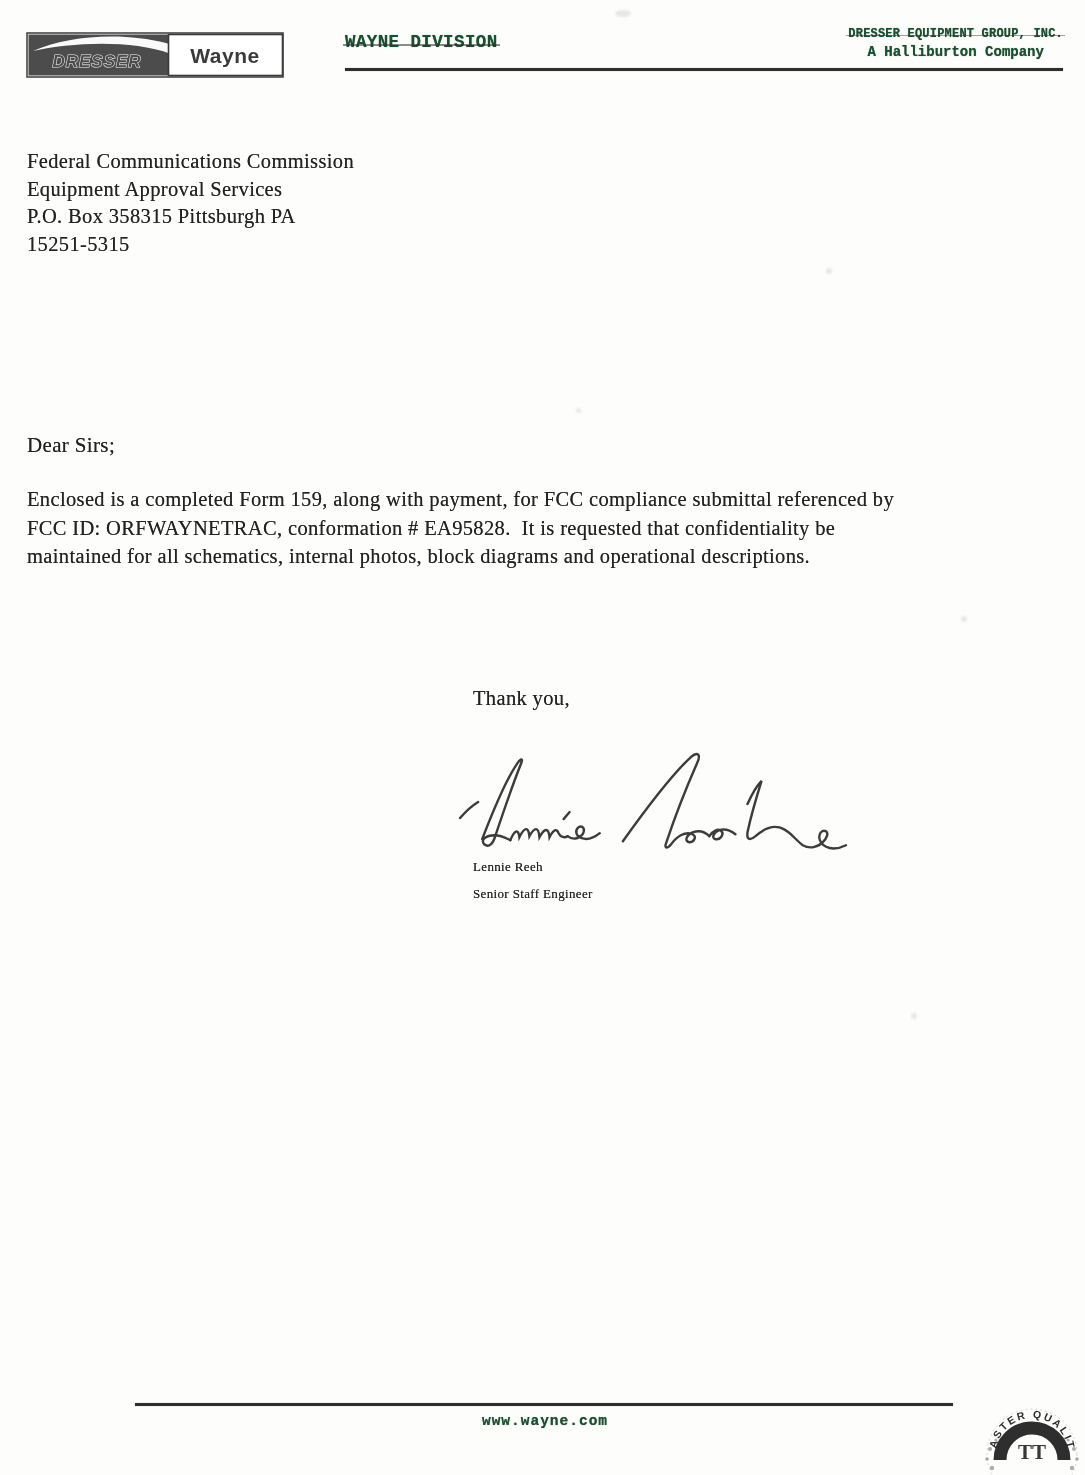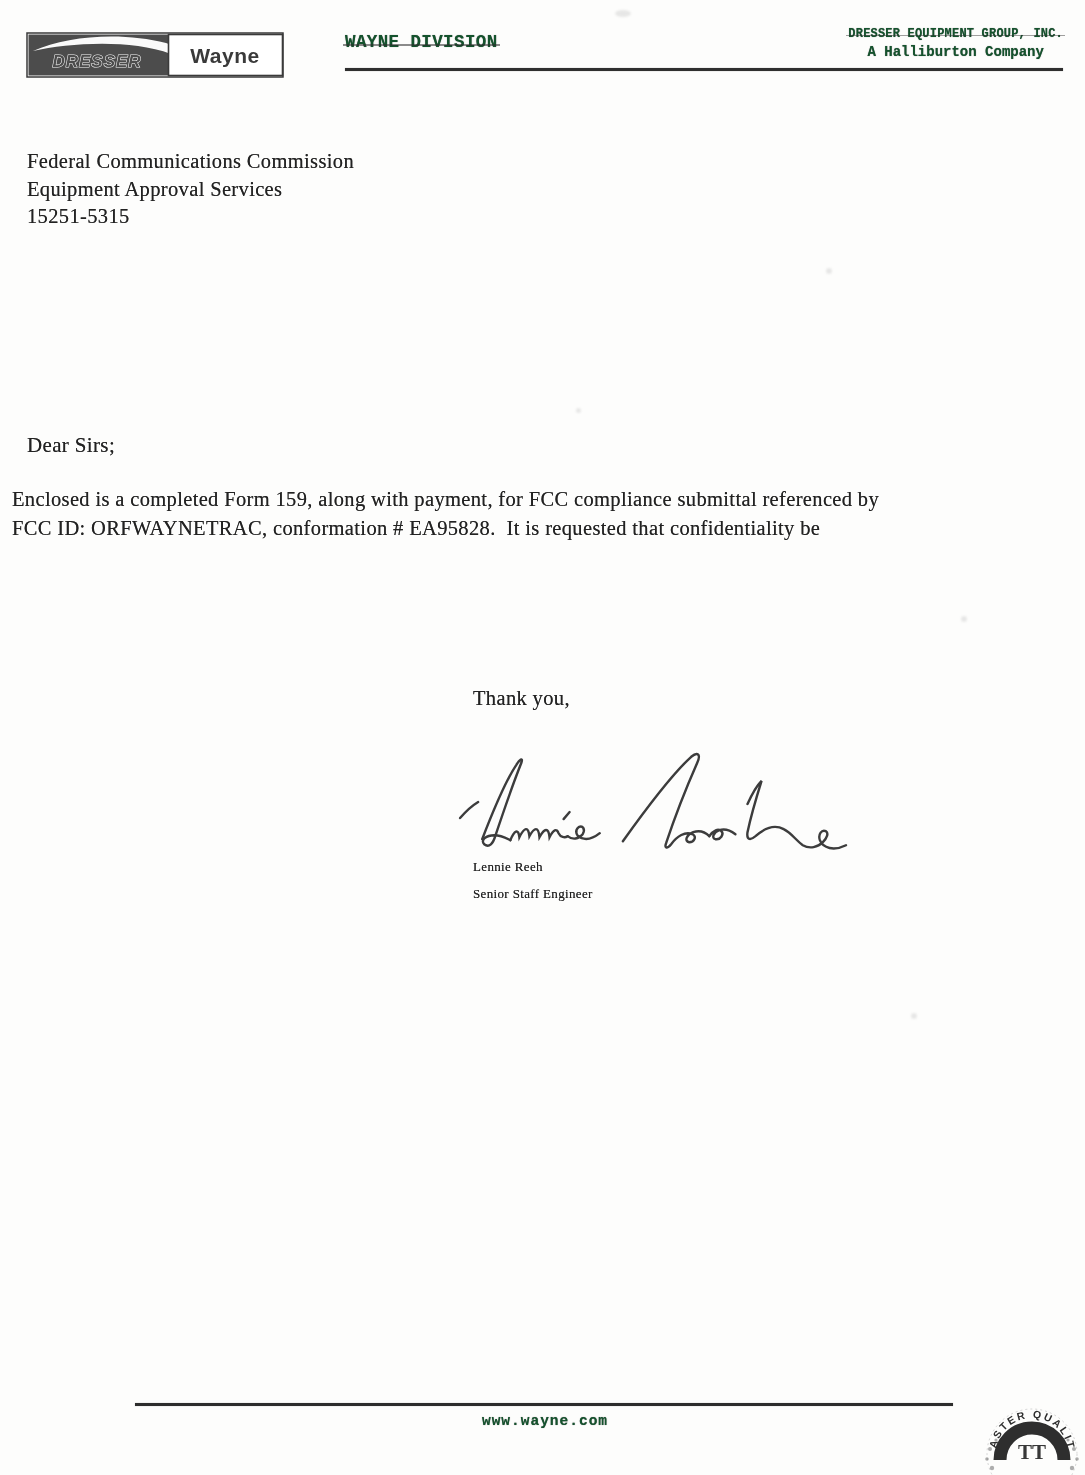--- a/index.html
+++ b/index.html
@@ -23,21 +23,21 @@
   .company-name { font-size:12px; letter-spacing:.2px; }
   .company-tagline { font-size:14px; margin-top:3px; }
   .header-rule { left:345px; top:68px; width:718px; height:3px; background:#2f2f2f;
                  box-shadow:0 0 1px rgba(40,40,40,.6); }
   .address-line { left:350px; top:91px; font-size:15px; letter-spacing:.3px; word-spacing:2px; }
 
   
   .ink { text-shadow:0 0 0.6px rgba(25,25,25,.65); letter-spacing:.35px; }
   .recipient { left:27px; top:148px; font-size:20.5px; line-height:27.5px; }
   .salutation { left:27px; top:433px; font-size:21px; }
-  .body-par { left:12px; top:485px; font-size:20.5px; line-height:28.6px; }
+  .body-par { left:27px; top:485px; font-size:20.5px; line-height:28.6px; }
   .closing { left:473px; top:687px; font-size:20.5px;text-align:right; }
   .sig-block { left:473px; top:853px; font-size:13px; line-height:27px; }
   .signature { left:446px; top:740px; width:402px; height:120px; }
 
   
   .footer-rule { left:135px; top:1403px; width:818px; height:2.5px; background:#2d2d2d;
                  box-shadow:0 0 1px rgba(40,40,40,.5); }
   .website { left:430px; top:1413px; width:230px; text-align:center;
              font-size:14.5px; letter-spacing:1px; }
   .seal { left:980px; top:1402px; width:104px; height:73px; overflow:hidden; }
@@ -75,28 +75,30 @@
     </div>
     <div class="company-tagline">A Halliburton Company</div>
   </div>
 
   <div class="abs header-rule"></div>
 
 
   <div class="abs ink recipient">
     <div class="pre">Federal Communications Commission</div>
     <div class="pre">Equipment Approval Services</div>
+    <div class="pre">P.O. Box 358315 Pittsburgh PA</div>
     <div class="pre">15251-5315</div>
   </div>
 
   <div class="abs ink salutation pre">Dear Sirs;</div>
 
   <div class="abs ink body-par">
     <div class="pre">Enclosed is a completed Form 159, along with payment, for FCC compliance submittal referenced by</div>
     <div class="pre">FCC ID: ORFWAYNETRAC, conformation # EA95828.  It is requested that confidentiality be</div>
+    <div class="pre">maintained for all schematics, internal photos, block diagrams and operational descriptions.</div>
   </div>
 
   <div class="abs ink closing pre">Thank you,</div>
 
   <div class="abs signature">
     <svg width="402" height="120" viewBox="0 0 400 118">
       <g fill="none" stroke="#2c2c2c" stroke-width="2.4" stroke-linecap="round" opacity=".92">
         <path d="M14 77 C 20 70, 27 64, 32 61"></path>
         <path d="M36 98 C 46 72, 58 42, 70 24 C 73 19, 77 16, 75 22 C 67 42, 56 74, 49 95
                  C 47 102, 43 107, 38 103 C 34 99, 40 94, 48 94 C 55 94, 60 97, 64 99"></path>

